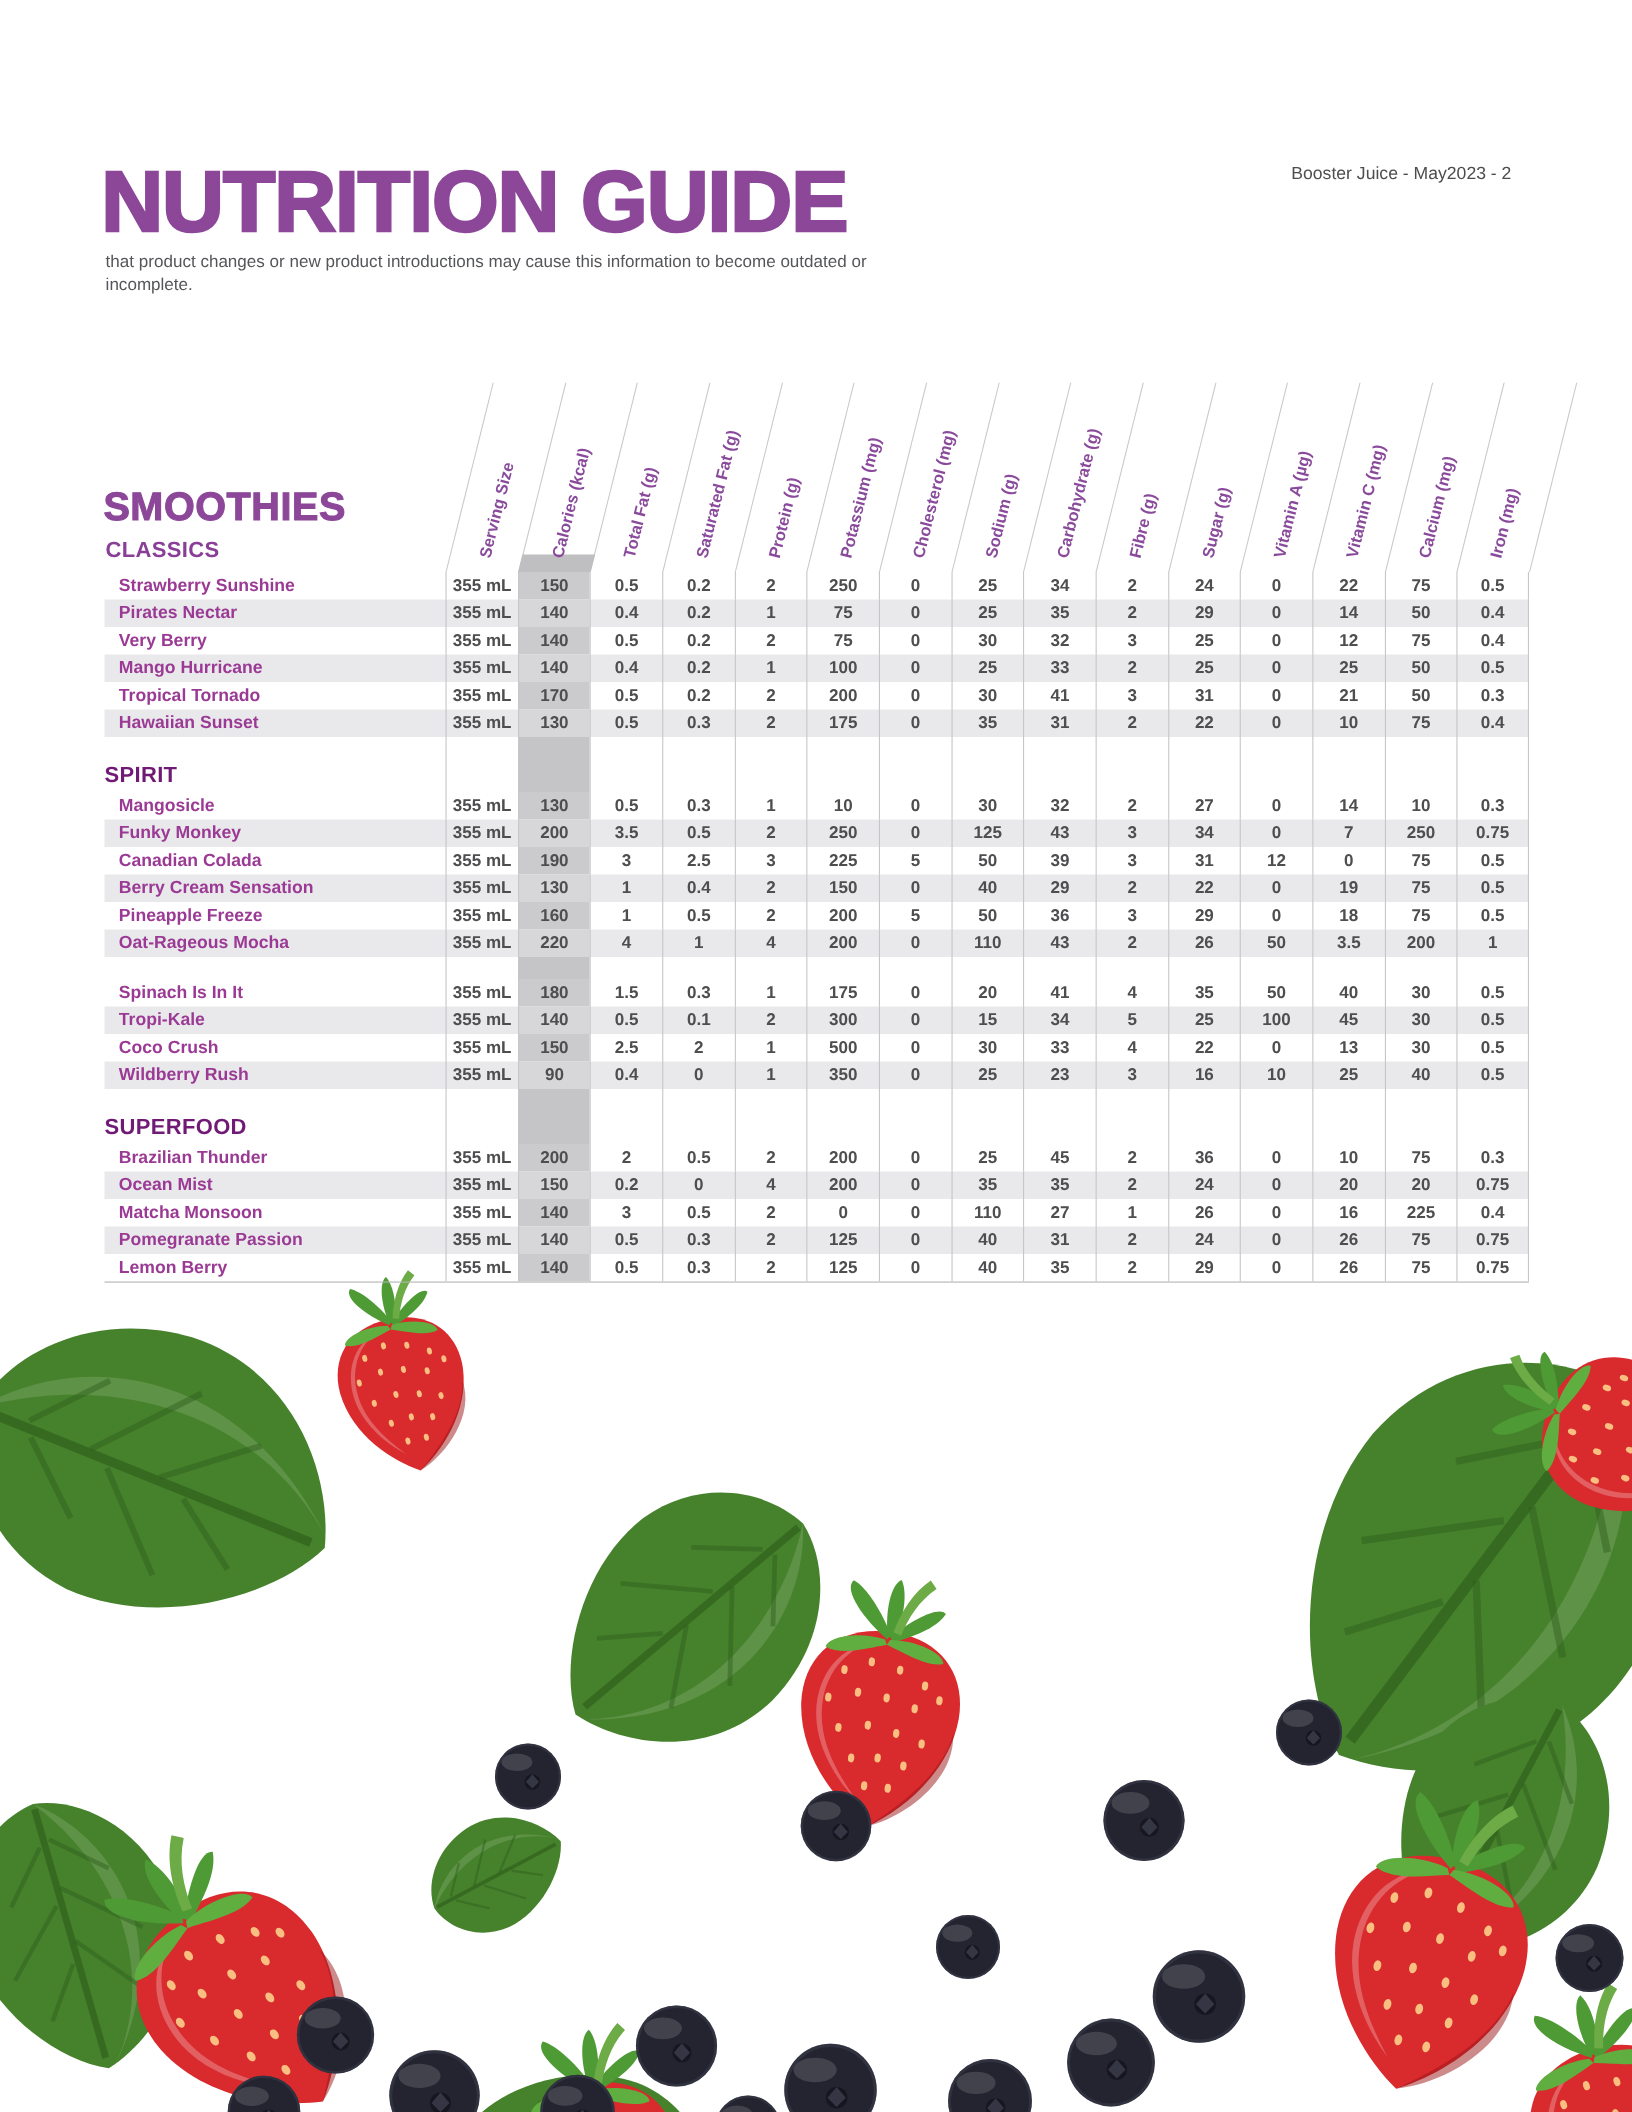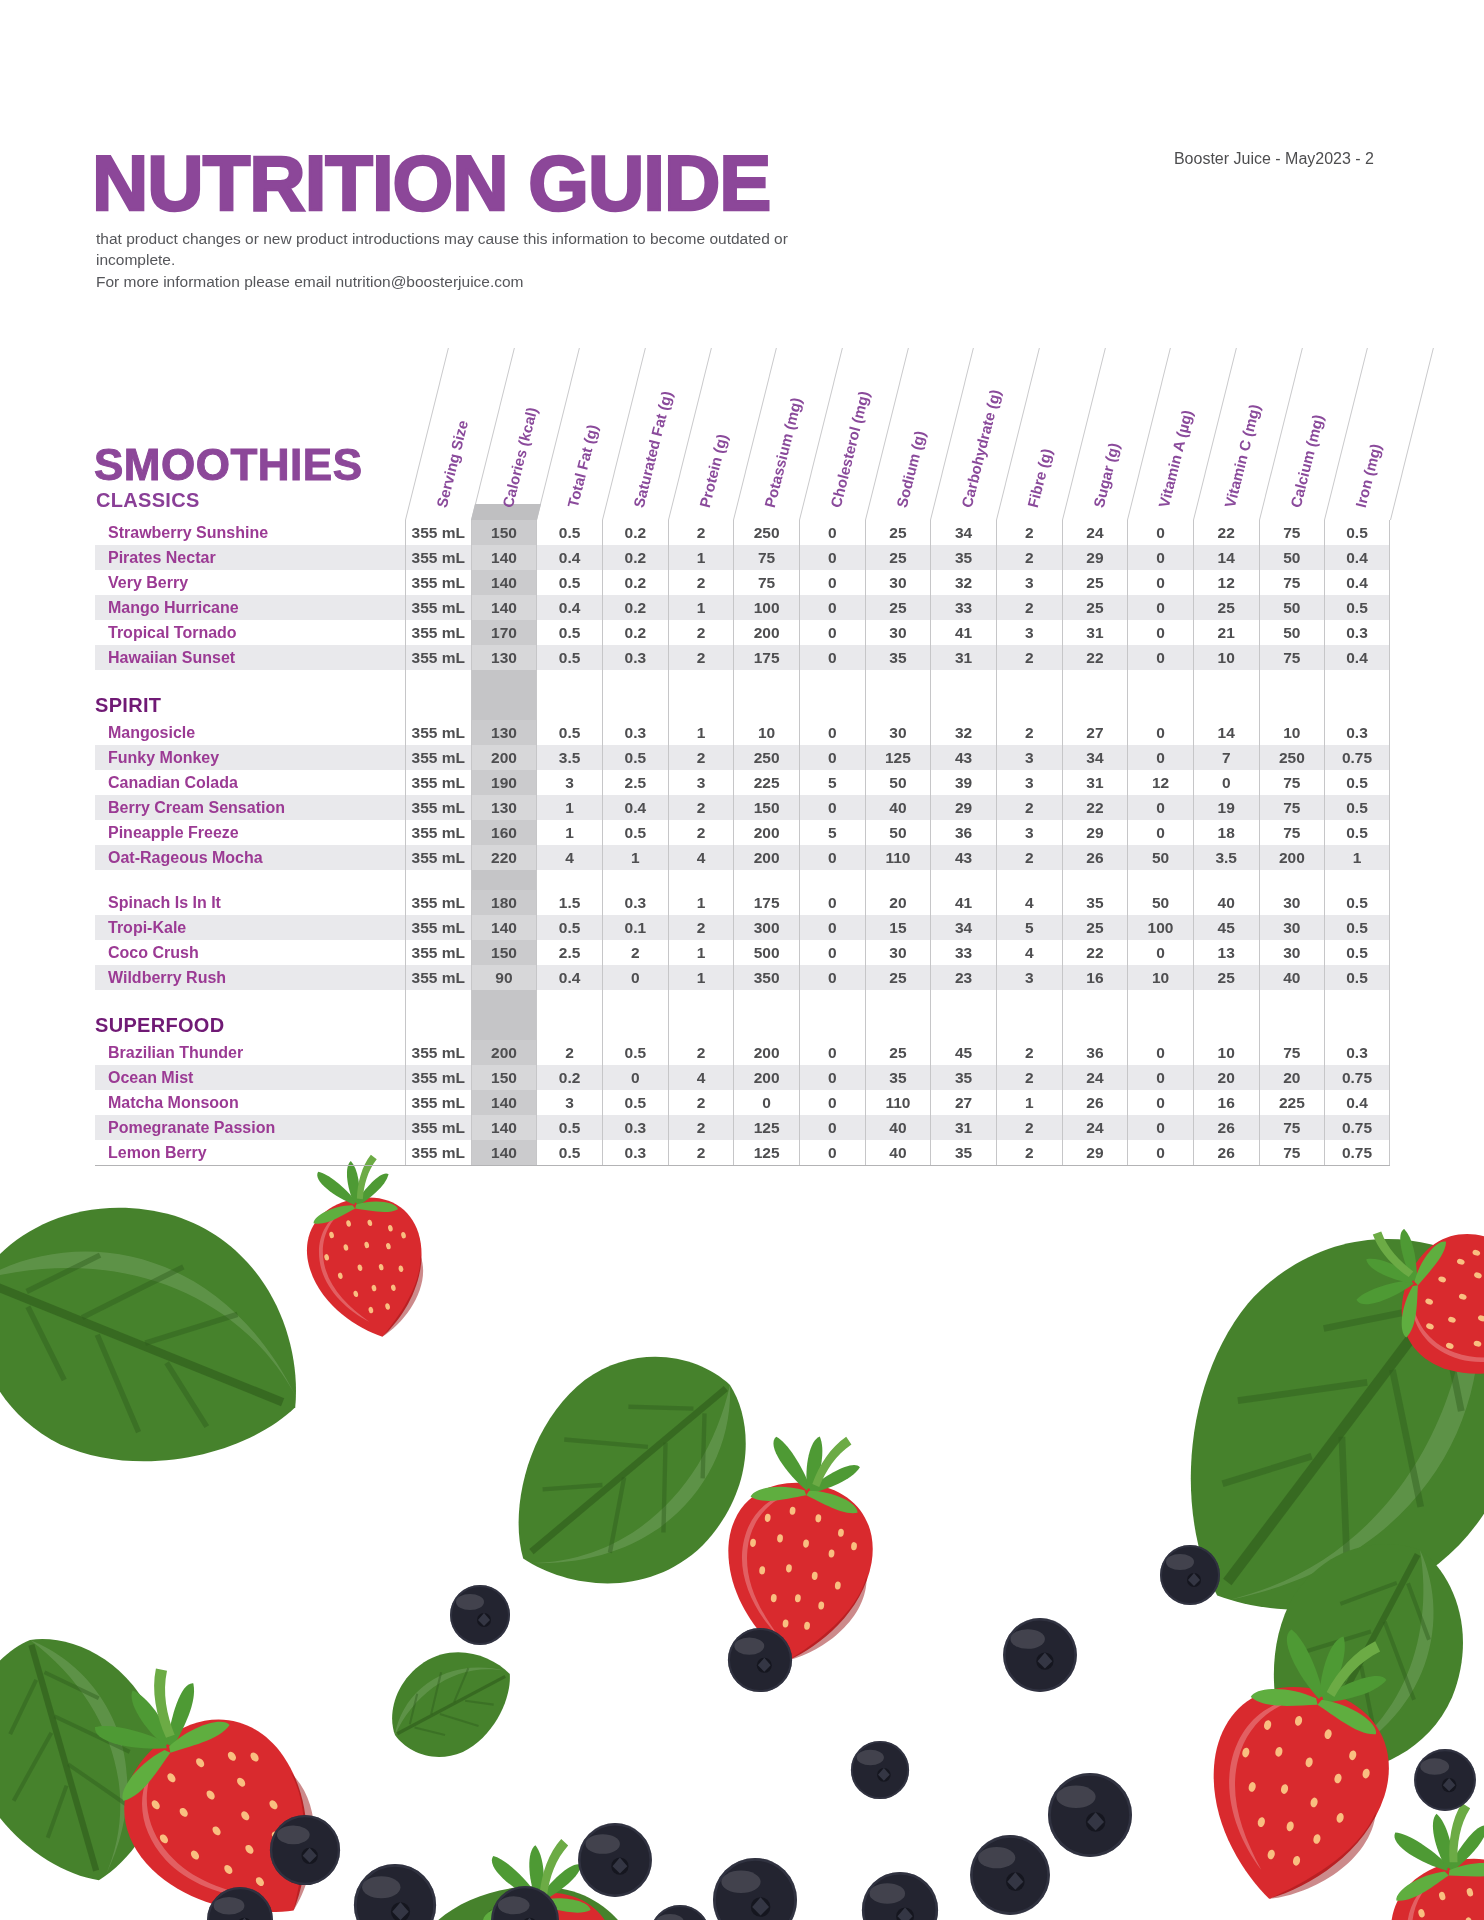--- a/index.html
+++ b/index.html
@@ -8,21 +8,21 @@
   .page{position:absolute;inset:0;text-decoration:underline;}
 
   
   .doc-title{position:absolute;left:92px;top:138px;font-size:78px;font-weight:bold;
     color:#8c4799;letter-spacing:-1px;-webkit-text-stroke:2.5px #8c4799;white-space:nowrap;z-index:2;}
   .page-ref{position:absolute;right:110px;top:150px;font-size:16px;color:#4d4d4f;z-index:2;}
   .intro{position:absolute;left:96px;top:228px;width:760px;font-size:15.5px;line-height:1.38;
     color:#55565a;z-index:2;}
 
   
-  .group-title{position:absolute;left:94px;top:440px;font-size:44px;font-weight:bold;
+  .group-title{position:absolute;left:94px;top:440px;font-size:36px;font-weight:bold;
     color:#8c4799;letter-spacing:0.5px;-webkit-text-stroke:1px #8c4799;z-index:2;}
   .first-section-label{position:absolute;left:96px;top:489px;font-size:20px;font-weight:bold;
     color:#8a3f97;letter-spacing:.3px;z-index:2;}
 
   
   #colheads{position:absolute;inset:0;z-index:1;}
   .hline{position:absolute;top:348px;height:172px;width:0;border-left:1.5px solid #c9c9cb;
     transform:skewX(-14deg);transform-origin:left bottom;}
   .hlabel{position:absolute;top:505px;transform:rotate(-76deg);transform-origin:0 0;
     color:#8a4a9b;font-weight:bold;font-size:15px;white-space:nowrap;}
@@ -52,21 +52,20 @@
 </style>
 </head>
 <body>
 
 <div class="page">
 
   <div class="doc-title">NUTRITION GUIDE</div>
   <div class="page-ref">Booster Juice - May2023 - 2</div>
   <div class="intro">
     <div>that product changes or new product introductions may cause this information to become outdated or incomplete.</div>
-    <div>For more information please email  nutrition@boosterjuice.com</div>
   </div>
 
   <div class="group-title">SMOOTHIES</div>
   <div class="first-section-label">CLASSICS</div>
 
   <div id="colheads">
       <div class="hline" style="left: 405px;"></div>
       <div class="hline" style="left: 470.66px;"></div>
       <div class="hline" style="left: 536.32px;"></div>
       <div class="hline" style="left: 601.98px;"></div>

